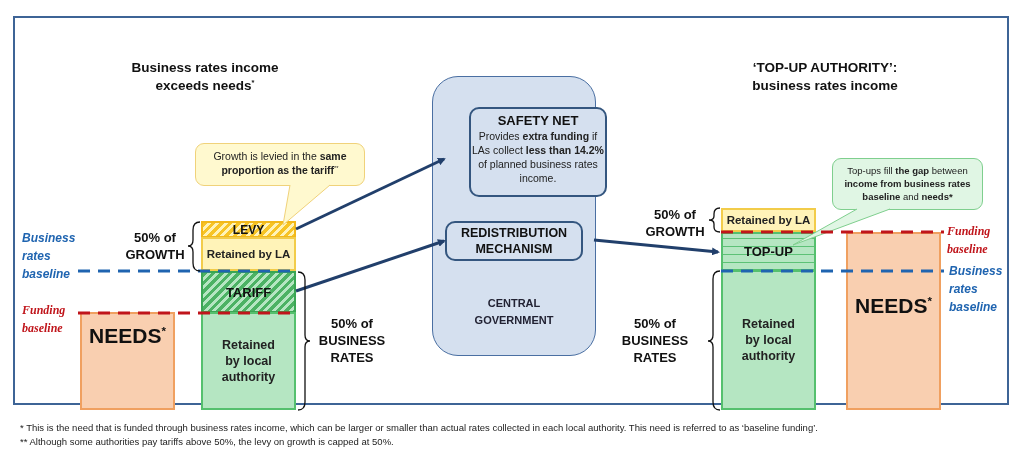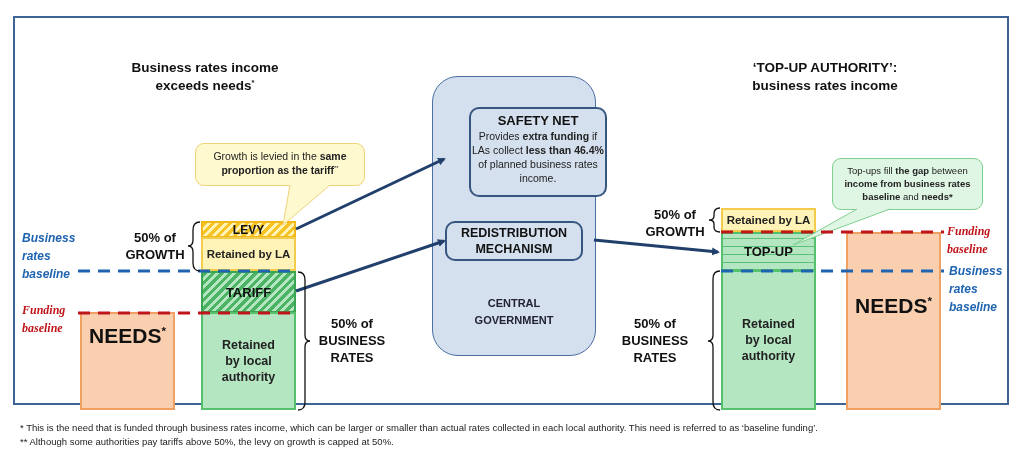--- a/index.html
+++ b/index.html
@@ -85,21 +85,21 @@
 </div>
 <div class="brace-label" style="left:312px; top:315px; width:80px;">
   <div>50% of</div>
   <div>BUSINESS</div>
   <div>RATES</div>
 </div>
 
 <div class="central">
   <div class="inner-box" style="left:12px; top:30px; width:138px; height:90px;margin-left:24px;">
     <div class="safety-title">SAFETY NET</div>
-    <div class="safety-text" id="safety-text"><span>Provides </span><b>extra funding</b><span> if LAs collect </span><b>less than 46.4%</b><span> of planned business rates income.</span></div>
+    <div class="safety-text" id="safety-text"><span>Provides </span><b>extra funding</b><span> if LAs collect </span><b>less than 14.2%</b><span> of planned business rates income.</span></div>
   </div>
   <div class="inner-box" style="left:12px; top:144px; width:138px; height:40px;">
     <div class="redis-title">
       <div>REDISTRIBUTION</div>
       <div>MECHANISM</div>
     </div>
   </div>
   <div class="central-label" style="top:218px;">
     <div>CENTRAL</div>
     <div>GOVERNMENT</div>

